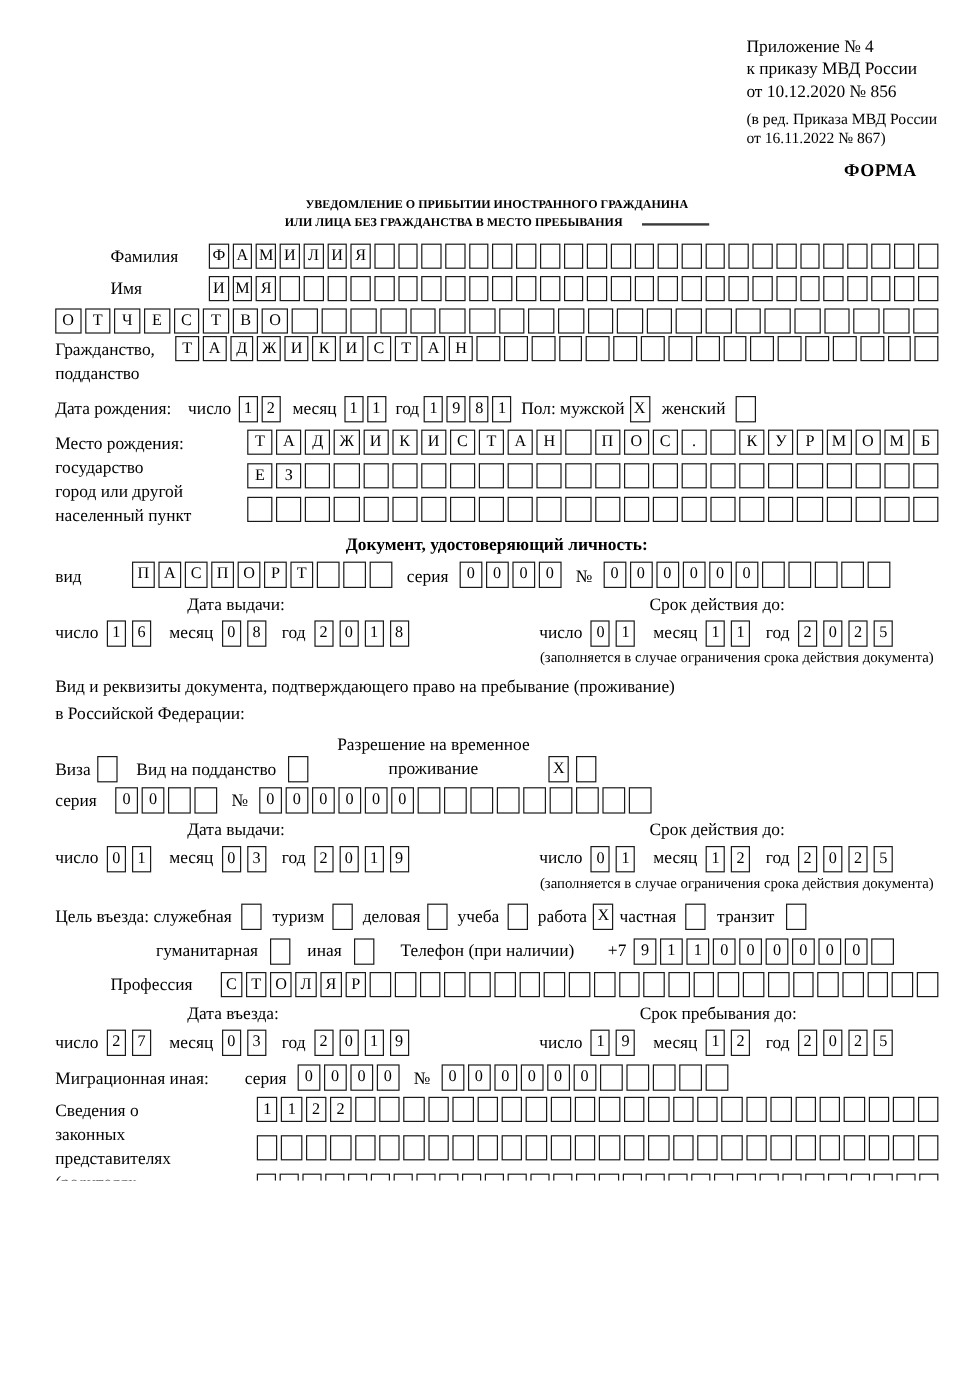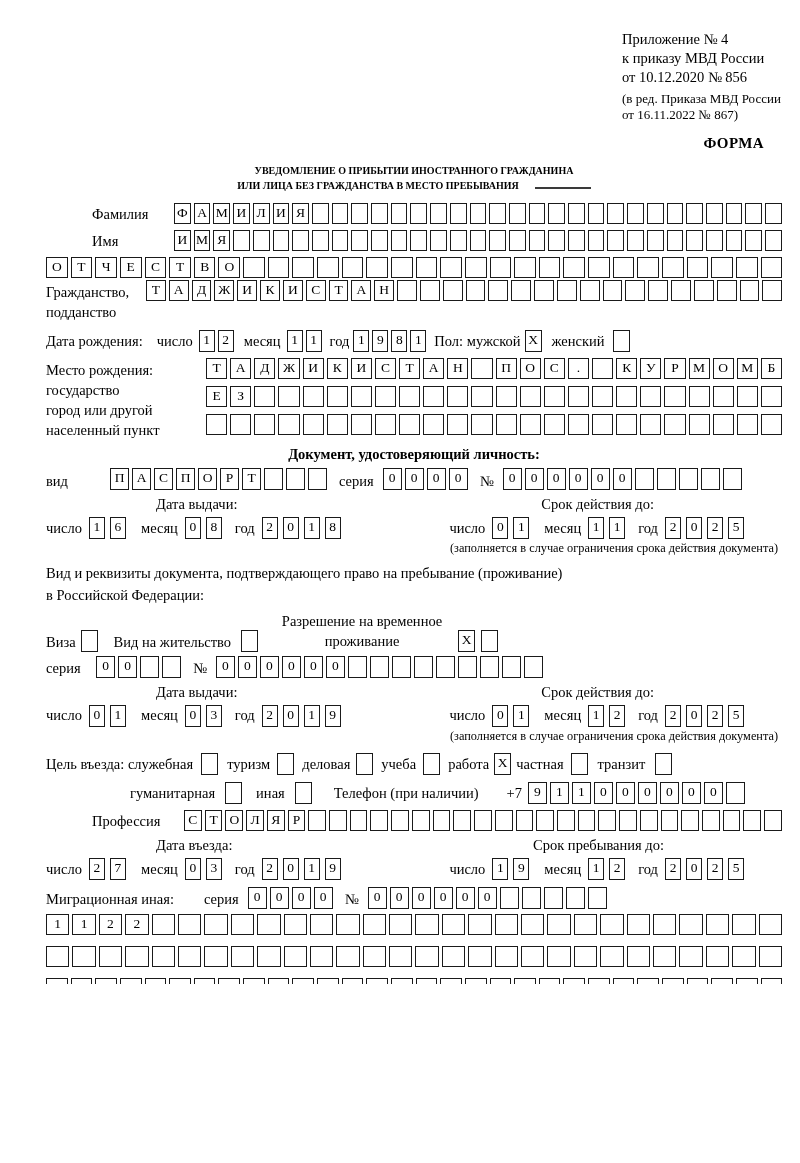--- a/index.html
+++ b/index.html
@@ -417,21 +417,21 @@
   <div class="note">(заполняется в случае ограничения срока действия документа)</div>
 
   <div class="para">Вид и реквизиты документа, подтверждающего право на пребывание (проживание)</div>
   <div class="para" style="margin-top:4px;">в Российской Федерации:</div>
 
   <div class="cbrow">
     <span>Виза</span>
     <div class="cells fx cbx" style="margin-left:5px;">
         <span class="cell"></span>
       </div>
-    <span style="margin-left:16px;">Вид на жительство</span>
+    <span style="margin-left:16px;">Вид на подданство</span>
     <div class="cells fx cbx" style="margin-left:10px;">
         <span class="cell"></span>
       </div>
     <div class="wrapc" style="width:176px;margin-left:16px;">Разрешение на временное проживание</div>
     <div class="cells fx cbx" style="margin-left:8px;">
         <span class="cell">X</span>
       </div>
     <div class="cells fx cbx" style="margin-left:6px;">
         <span class="cell"></span>
       </div>
@@ -666,20 +666,28 @@
         <span class="cell">0</span>
         <span class="cell"></span>
         <span class="cell"></span>
         <span class="cell"></span>
         <span class="cell"></span>
         <span class="cell"></span>
       </div>
   </div>
 
   <div class="frow" style="margin-top:5px;">
+    <span class="lbl w160" style="flex-basis:168px;">
+      <span class="subl">Сведения о</span>
+      <span class="subl">законных</span>
+      <span class="subl">представителях</span>
+      <span class="subl">(родителях,</span>
+      <span class="subl">усыновителях,</span>
+      <span class="subl">попечителях)</span>
+    </span>
     <div class="stack2">
       <div class="cells">
           <span class="cell">1</span>
           <span class="cell">1</span>
           <span class="cell">2</span>
           <span class="cell">2</span>
           <span class="cell"></span>
           <span class="cell"></span>
           <span class="cell"></span>
           <span class="cell"></span>

